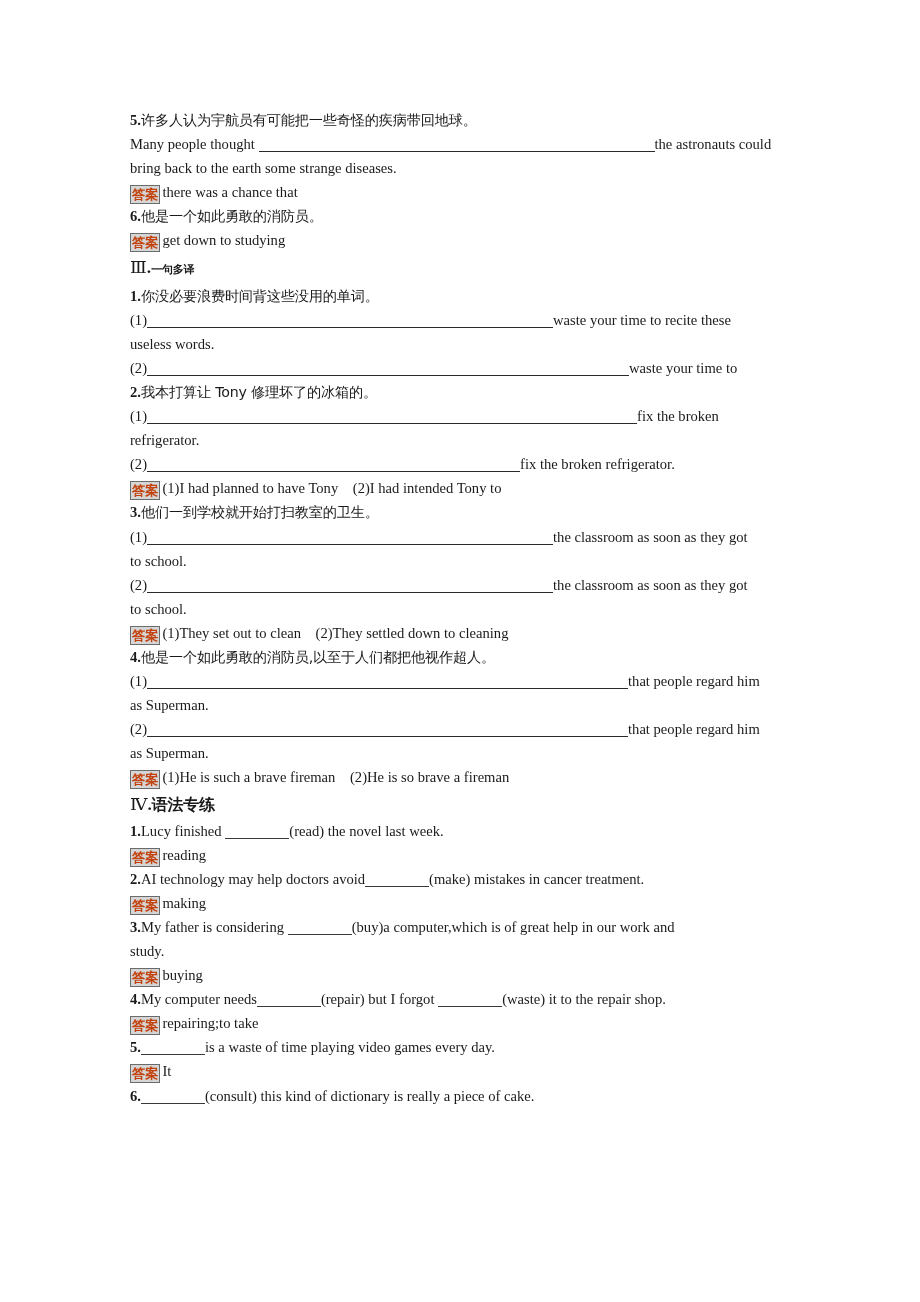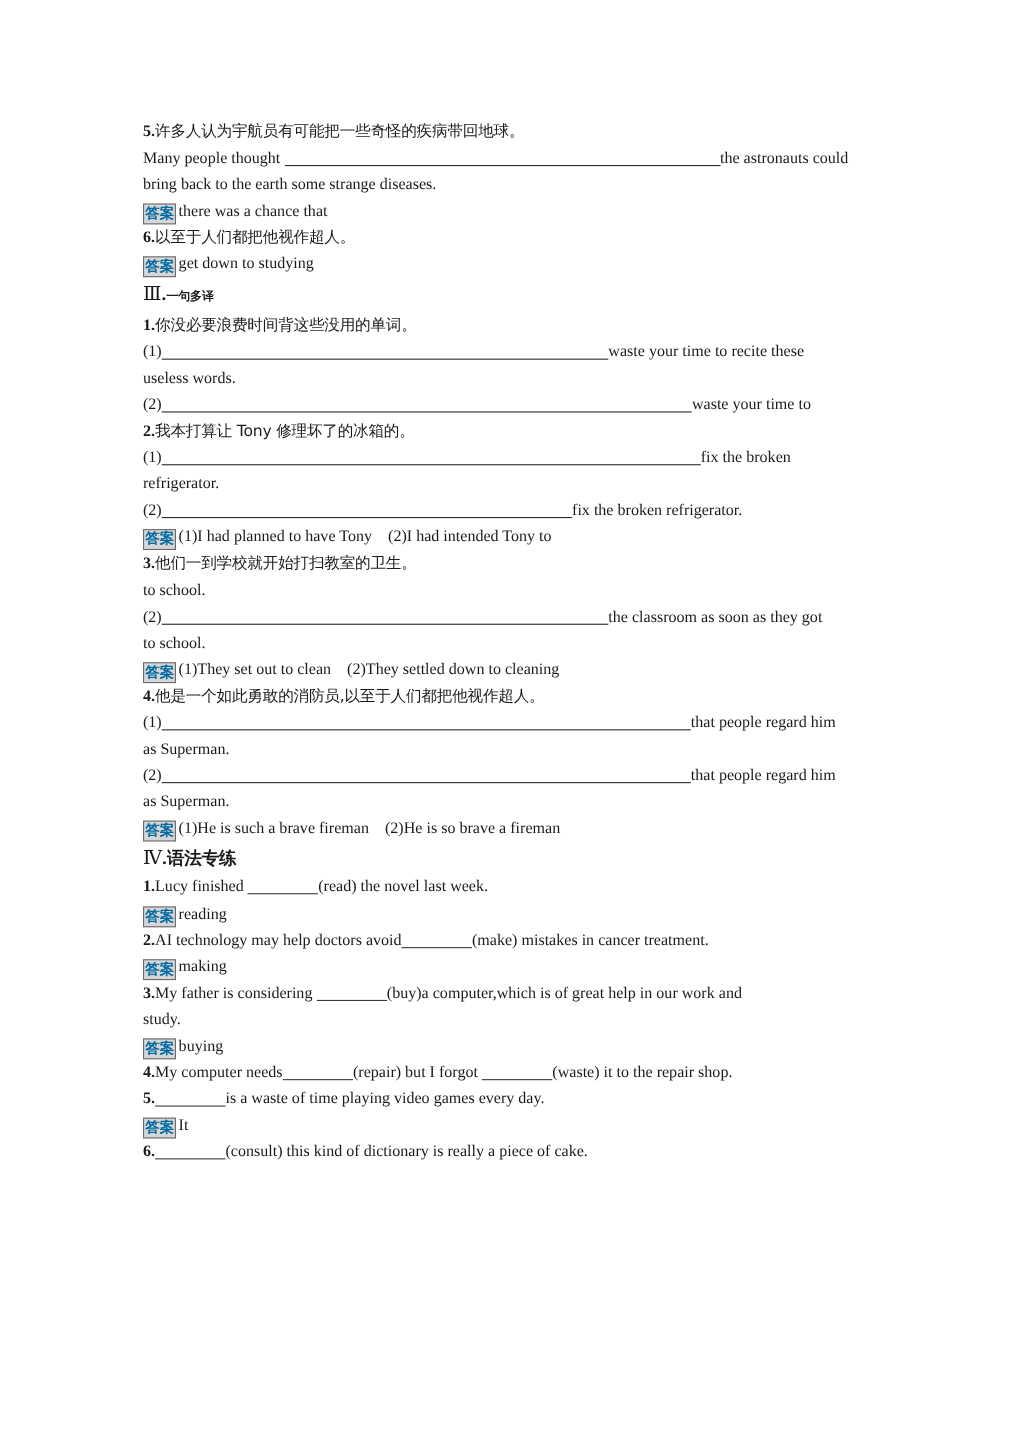--- a/index.html
+++ b/index.html
@@ -66,21 +66,21 @@
     display: inline-block;
     background: #d6d6d6;
     border: 1px solid #6b6b6b;
     font-family: "DejaVu Sans", "Liberation Sans", sans-serif;
     font-size: 13.2px;
     font-weight: 700;
     line-height: 15px;
     padding: 1px 1px 1px 1px;
     margin-right: 2px;
     vertical-align: -2px;
-    color: #0369a1;
+    color: #c2410c;
   }
 
   
   .blank-long {
     display: inline-block;
     border-bottom: 1px solid #2a2a2a;
     height: 14px;
     vertical-align: -3px;
   }
 
@@ -109,21 +109,21 @@
       <span>Many people thought </span><span class="blank-long" style="width:396px"></span><span>the astronauts could</span>
     </div>
     <div class="line">
       <span>bring back to the earth some strange diseases.</span>
     </div>
     <div class="line ans-line">
       <span class="ans-badge">答案</span><span class="ans-text">there was a chance that</span>
     </div>
 
     <div class="line">
-      <span class="qnum">6.</span><span class="cn">以至于人们都把他视作超人。</span>
+      <span class="qnum">6.</span><span class="cn">他是一个如此勇敢的消防员。</span>
     </div>
     <div class="line ans-line">
       <span class="ans-badge">答案</span><span class="ans-text">get down to studying</span>
     </div>
 
     <div class="section-head">
       <span class="rn">Ⅲ</span><span>.</span><span class="cn" style="font-weight:700;font-size:11px">一句多译</span>
     </div>
 
     <div class="line">
@@ -152,20 +152,23 @@
       <span>(2)</span><span class="blank-long" style="width:373px"></span><span>fix the broken refrigerator.</span>
     </div>
     <div class="line ans-line">
       <span class="ans-badge">答案</span><span class="ans-text">(1)I had planned to have Tony　(2)I had intended Tony to</span>
     </div>
 
     <div class="line">
       <span class="qnum">3.</span><span class="cn">他们一到学校就开始打扫教室的卫生。</span>
     </div>
     <div class="line">
+      <span>(1)</span><span class="blank-long" style="width:406px"></span><span>the classroom as soon as they got</span>
+    </div>
+    <div class="line">
       <span>to school.</span>
     </div>
     <div class="line">
       <span>(2)</span><span class="blank-long" style="width:406px"></span><span>the classroom as soon as they got</span>
     </div>
     <div class="line">
       <span>to school.</span>
     </div>
     <div class="line ans-line">
       <span class="ans-badge">答案</span><span class="ans-text">(1)They set out to clean　(2)They settled down to cleaning</span>
@@ -214,20 +217,23 @@
     <div class="line">
       <span>study.</span>
     </div>
     <div class="line ans-line">
       <span class="ans-badge">答案</span><span class="ans-text">buying</span>
     </div>
 
     <div class="line">
       <span class="qnum">4.</span><span>My computer needs</span><span class="blank-short"></span><span>(repair) but I forgot </span><span class="blank-short"></span><span>(waste) it to the repair shop.</span>
     </div>
+    <div class="line ans-line">
+      <span class="ans-badge">答案</span><span class="ans-text">repairing;to take</span>
+    </div>
 
     <div class="line">
       <span class="qnum">5.</span><span class="blank-short"></span><span>is a waste of time playing video games every day.</span>
     </div>
     <div class="line ans-line">
       <span class="ans-badge">答案</span><span class="ans-text">It</span>
     </div>
 
     <div class="line">
       <span class="qnum">6.</span><span class="blank-short"></span><span>(consult) this kind of dictionary is really a piece of cake.</span>

